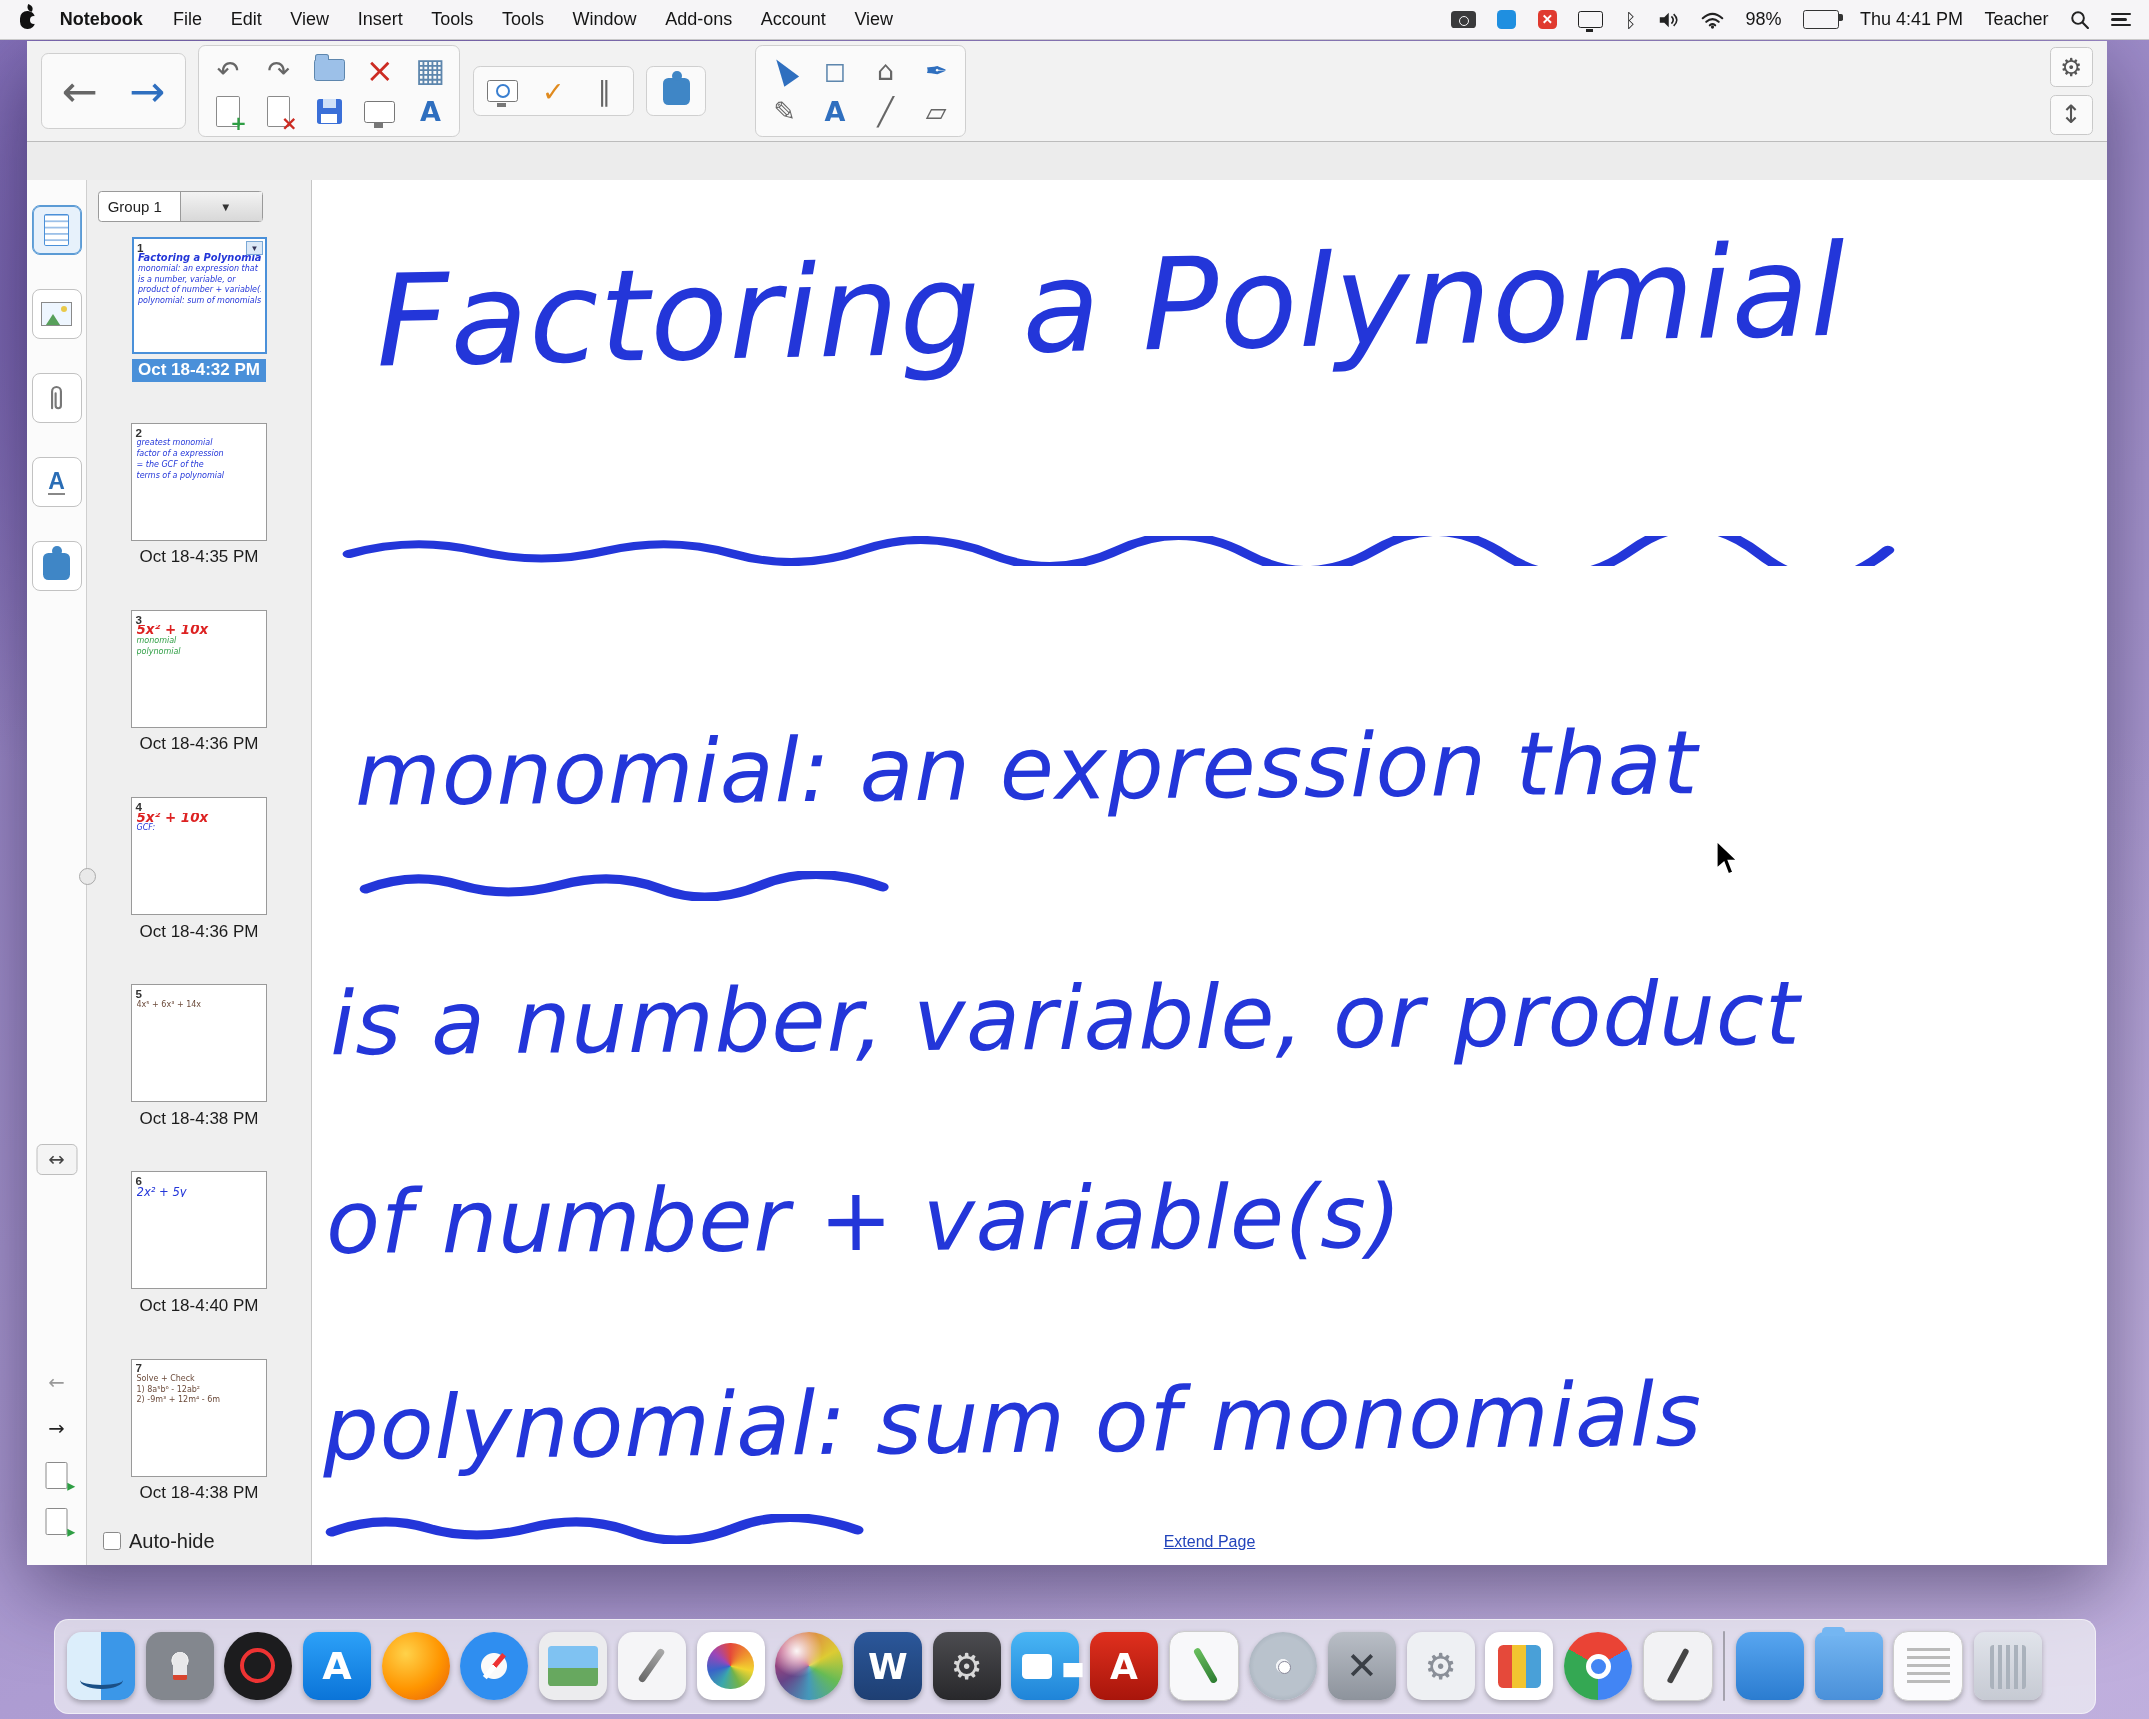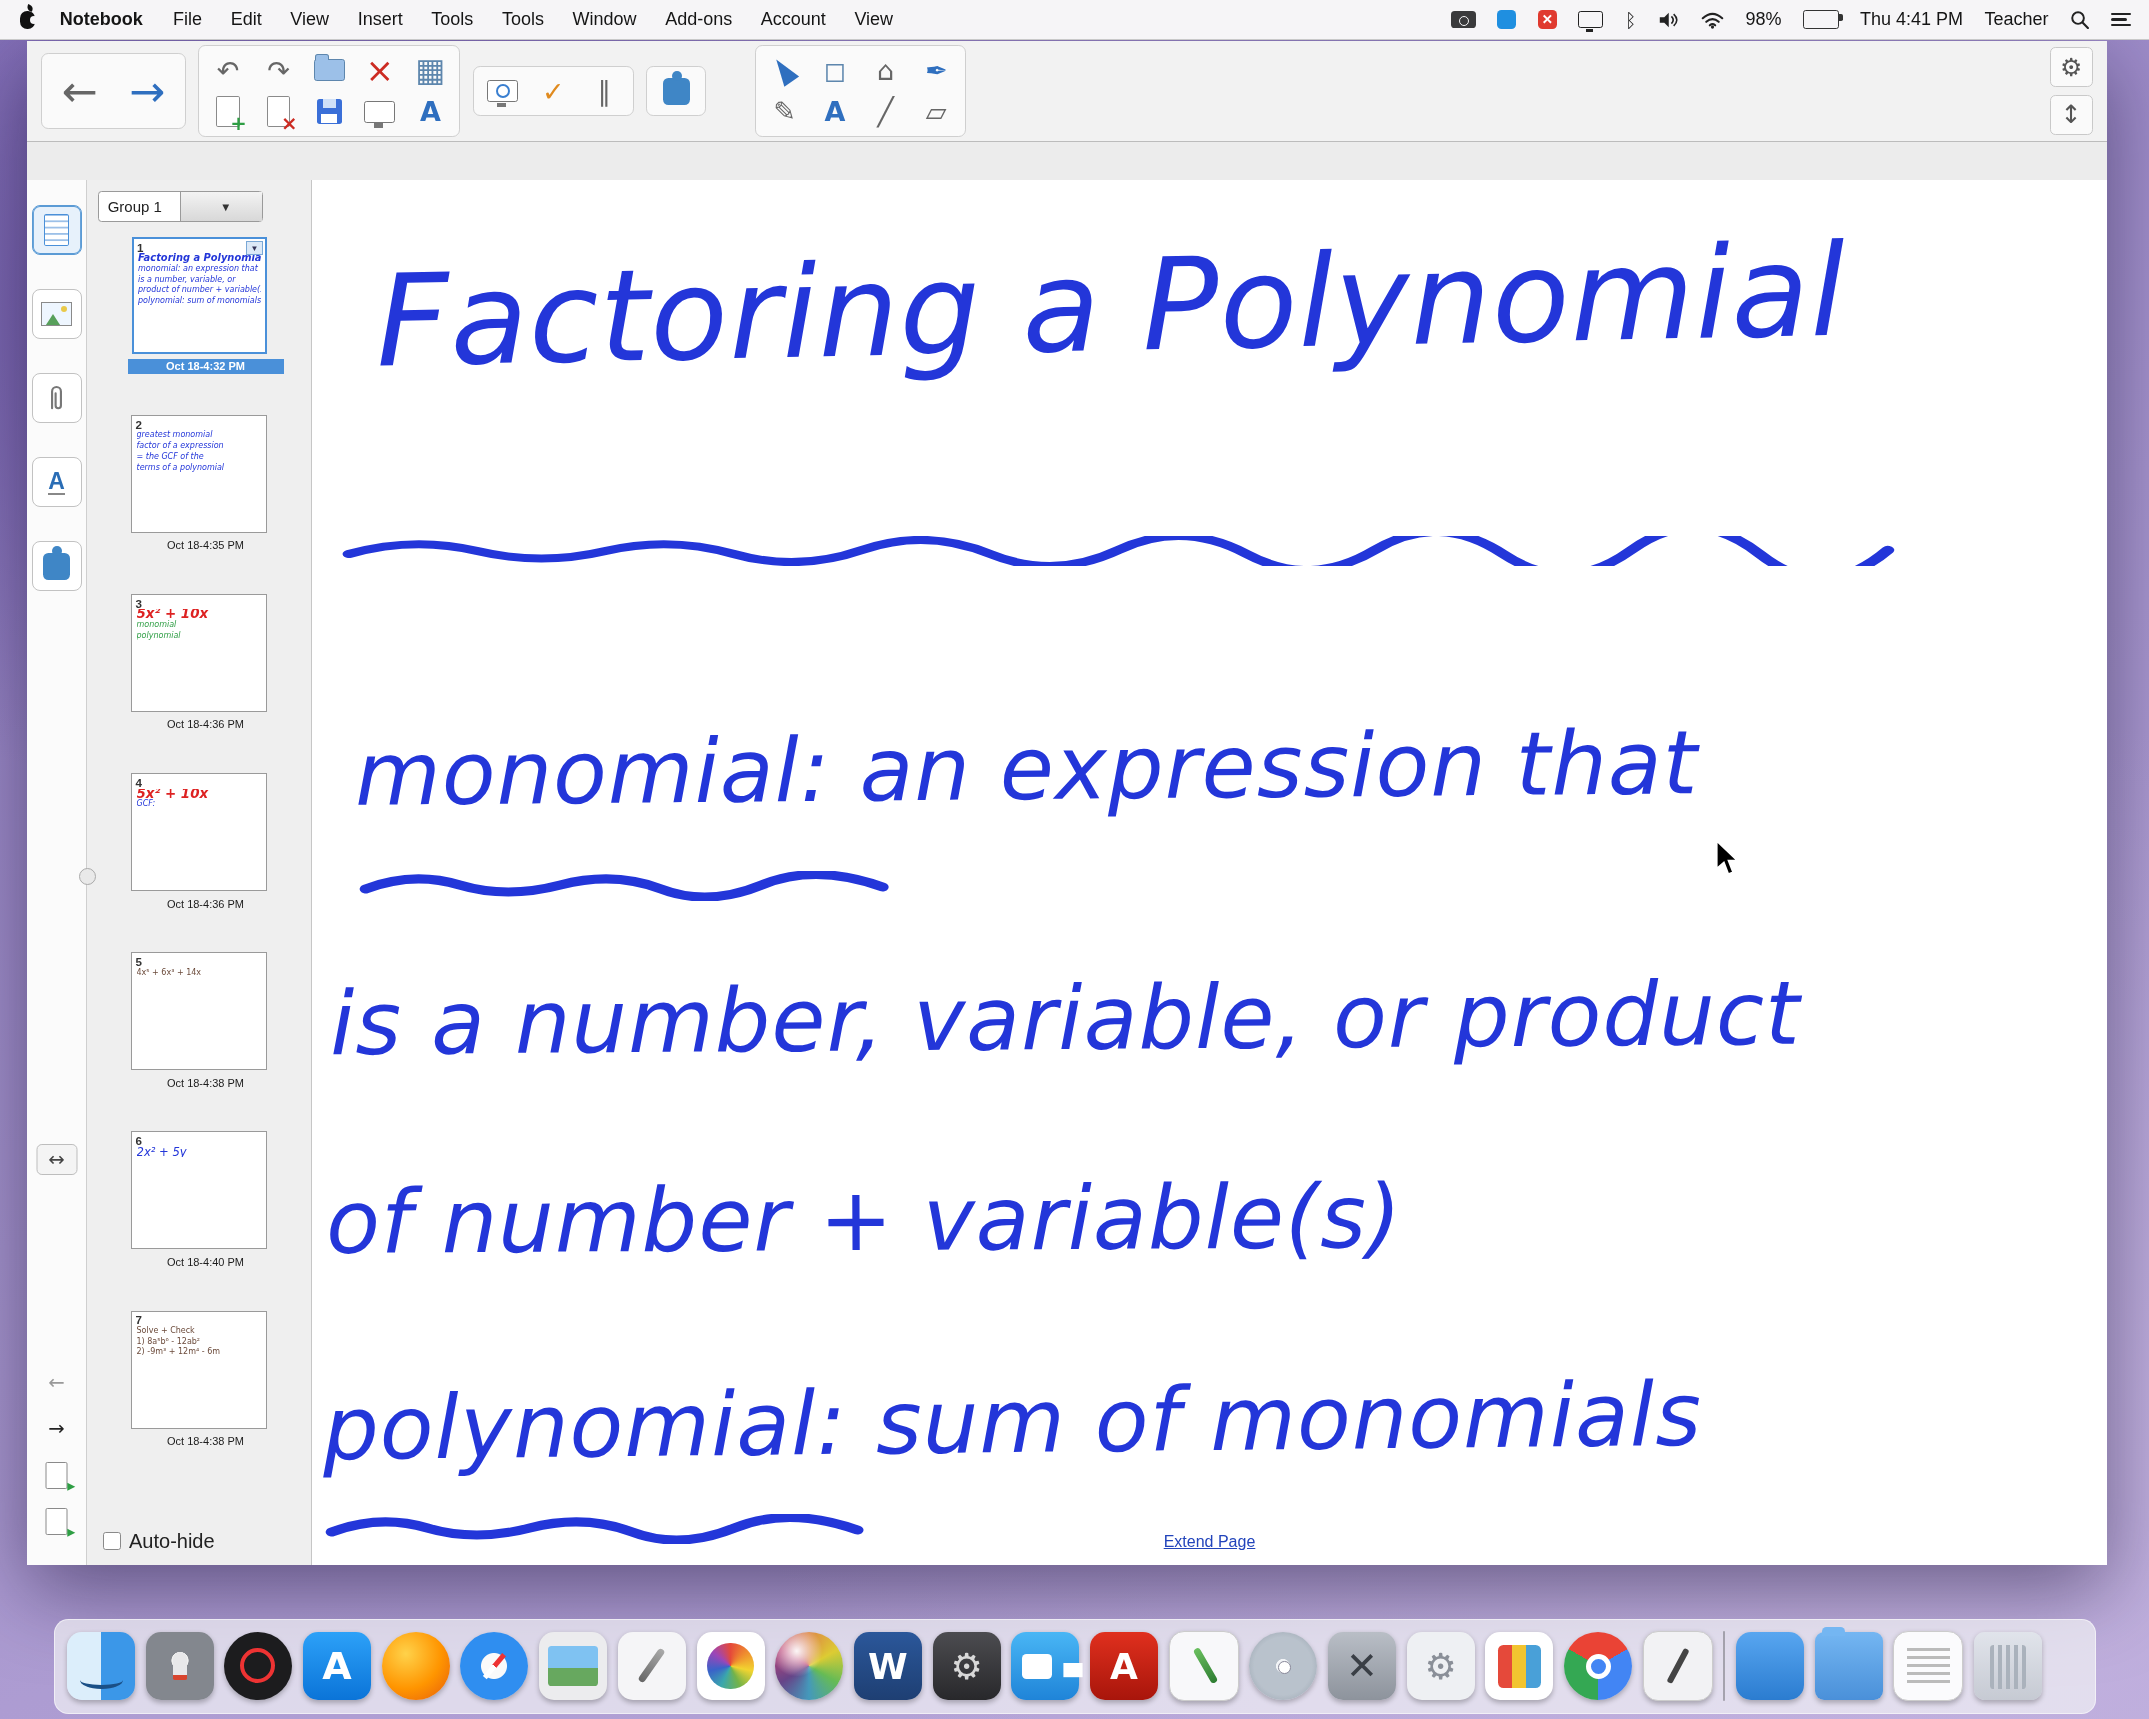--- a/index.html
+++ b/index.html
@@ -110,21 +110,21 @@
   .groupbar span{flex:1;padding-left:9px;font-size:15px;color:#222;}
   .groupbar .dd{width:27px;height:100%;border-left:0.9px solid #9a9a9a;background:linear-gradient(#f3f3f3,#d8d8d8);
     display:flex;align-items:center;justify-content:center;font-size:11.6px;color:#333;}
   .thumbblock{width:143px;margin:0 auto 41px;text-align:center;position:relative;}
   .thumb{width:134px;height:116px;background:#fff;border:0.9px solid #9a9a9a;margin:0 auto;position:relative;
     overflow:hidden;text-align:left;}
   .thumbblock.sel .thumb{border:2.7px solid #4a90d9;width:131px;height:113px;}
   .tnum{position:absolute;top:1.8px;left:3.6px;font-size:11.6px;font-weight:bold;color:#333;z-index:2;}
   .tdd{position:absolute;top:1.8px;right:1.8px;width:14.3px;height:12.5px;background:#dce9f7;border:0.9px solid #7aa8d6;
     font-size:8px;color:#335;display:flex;align-items:center;justify-content:center;z-index:2;}
-  .ttime{display:block;margin:4.5px auto 0;font-size:11px;color:#1c1c1c;width:156px;padding:1.8px 0;}
+  .ttime{display:block;margin:4.5px auto 0;font-size:17px;color:#1c1c1c;width:134px;padding:1.8px 0;}
   .thumbblock.sel .ttime{background:#4a90d9;color:#fff;font-weight:bold;}
   .mini{position:absolute;left:4.5px;top:14.3px;right:3.6px;color:#2336d9;font-style:italic;
     font-family:"DejaVu Sans",sans-serif;}
   .mini div{font-size:8px;line-height:10.7px;white-space:nowrap;overflow:hidden;}
   .mini .m-big{font-size:9.9px;font-weight:bold;}
   .m-red{color:#d22;font-size:13.4px !important;font-weight:bold;}
   .m-green{color:#2e9e44;}
   .m-blue{color:#2336d9;}
   .m-dark{color:#6b4a3a;font-style:normal;}
   .autohide{position:absolute;bottom:12.5px;left:16px;display:flex;align-items:center;gap:8px;}

